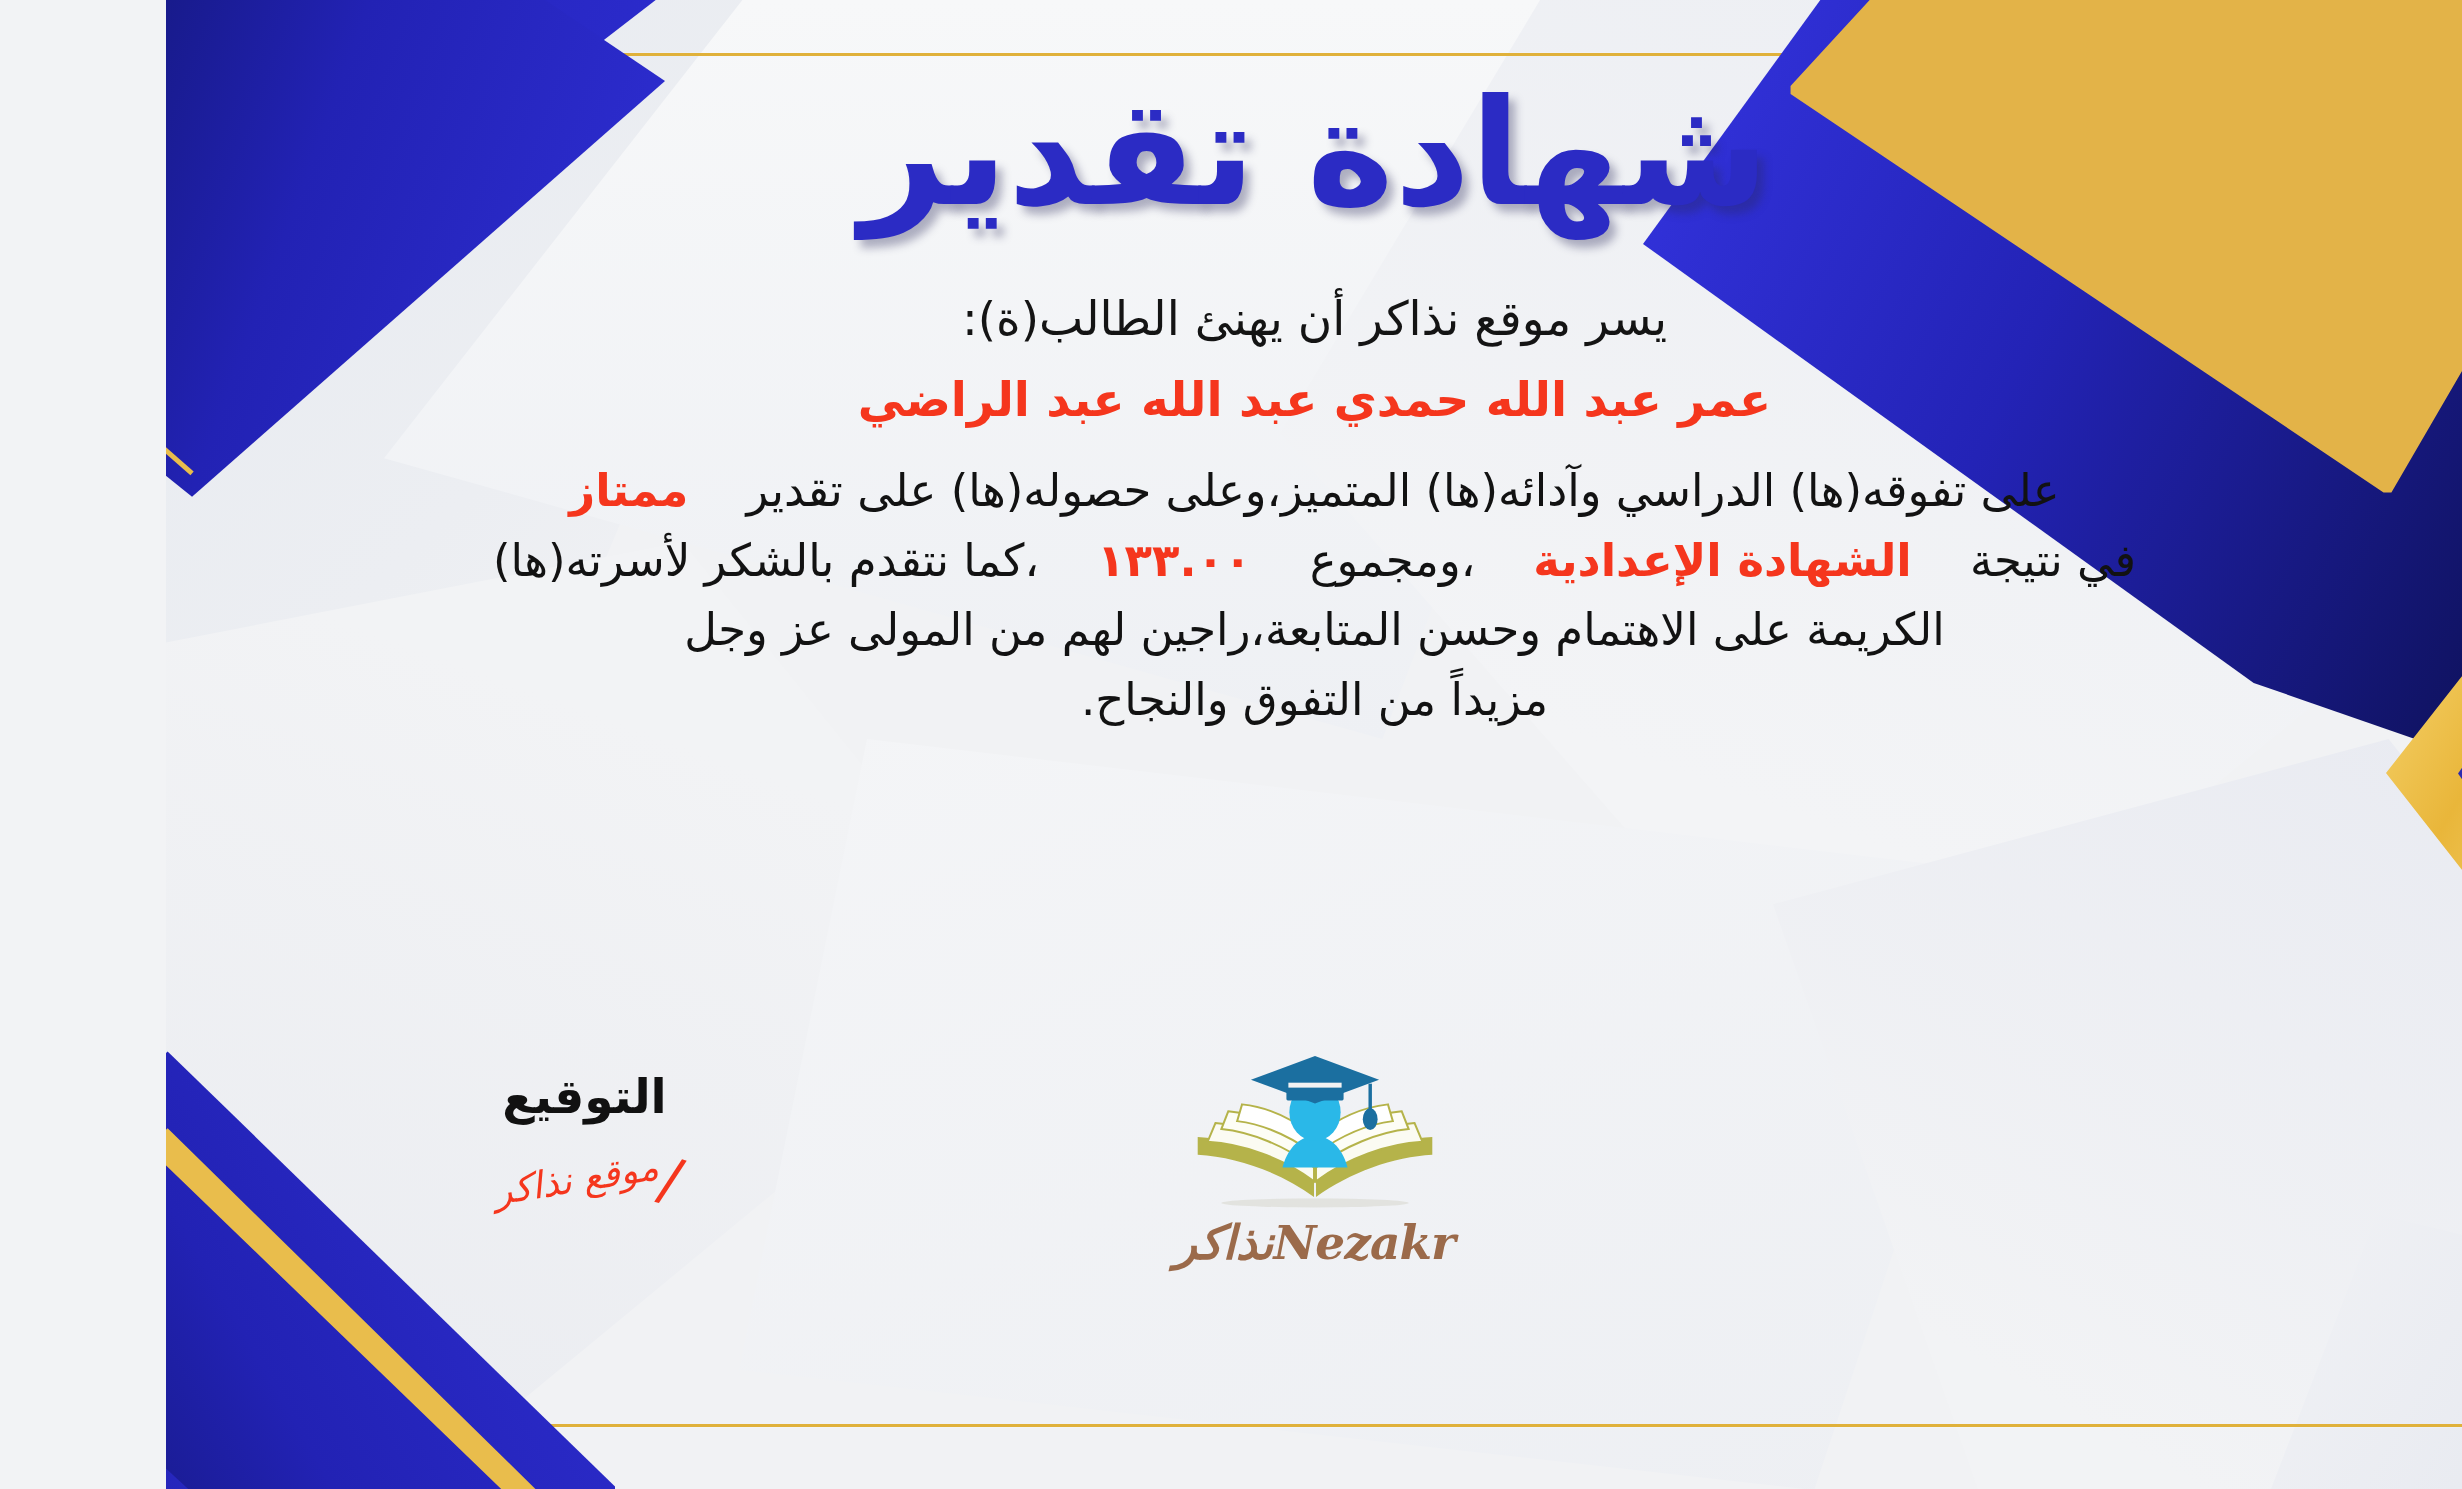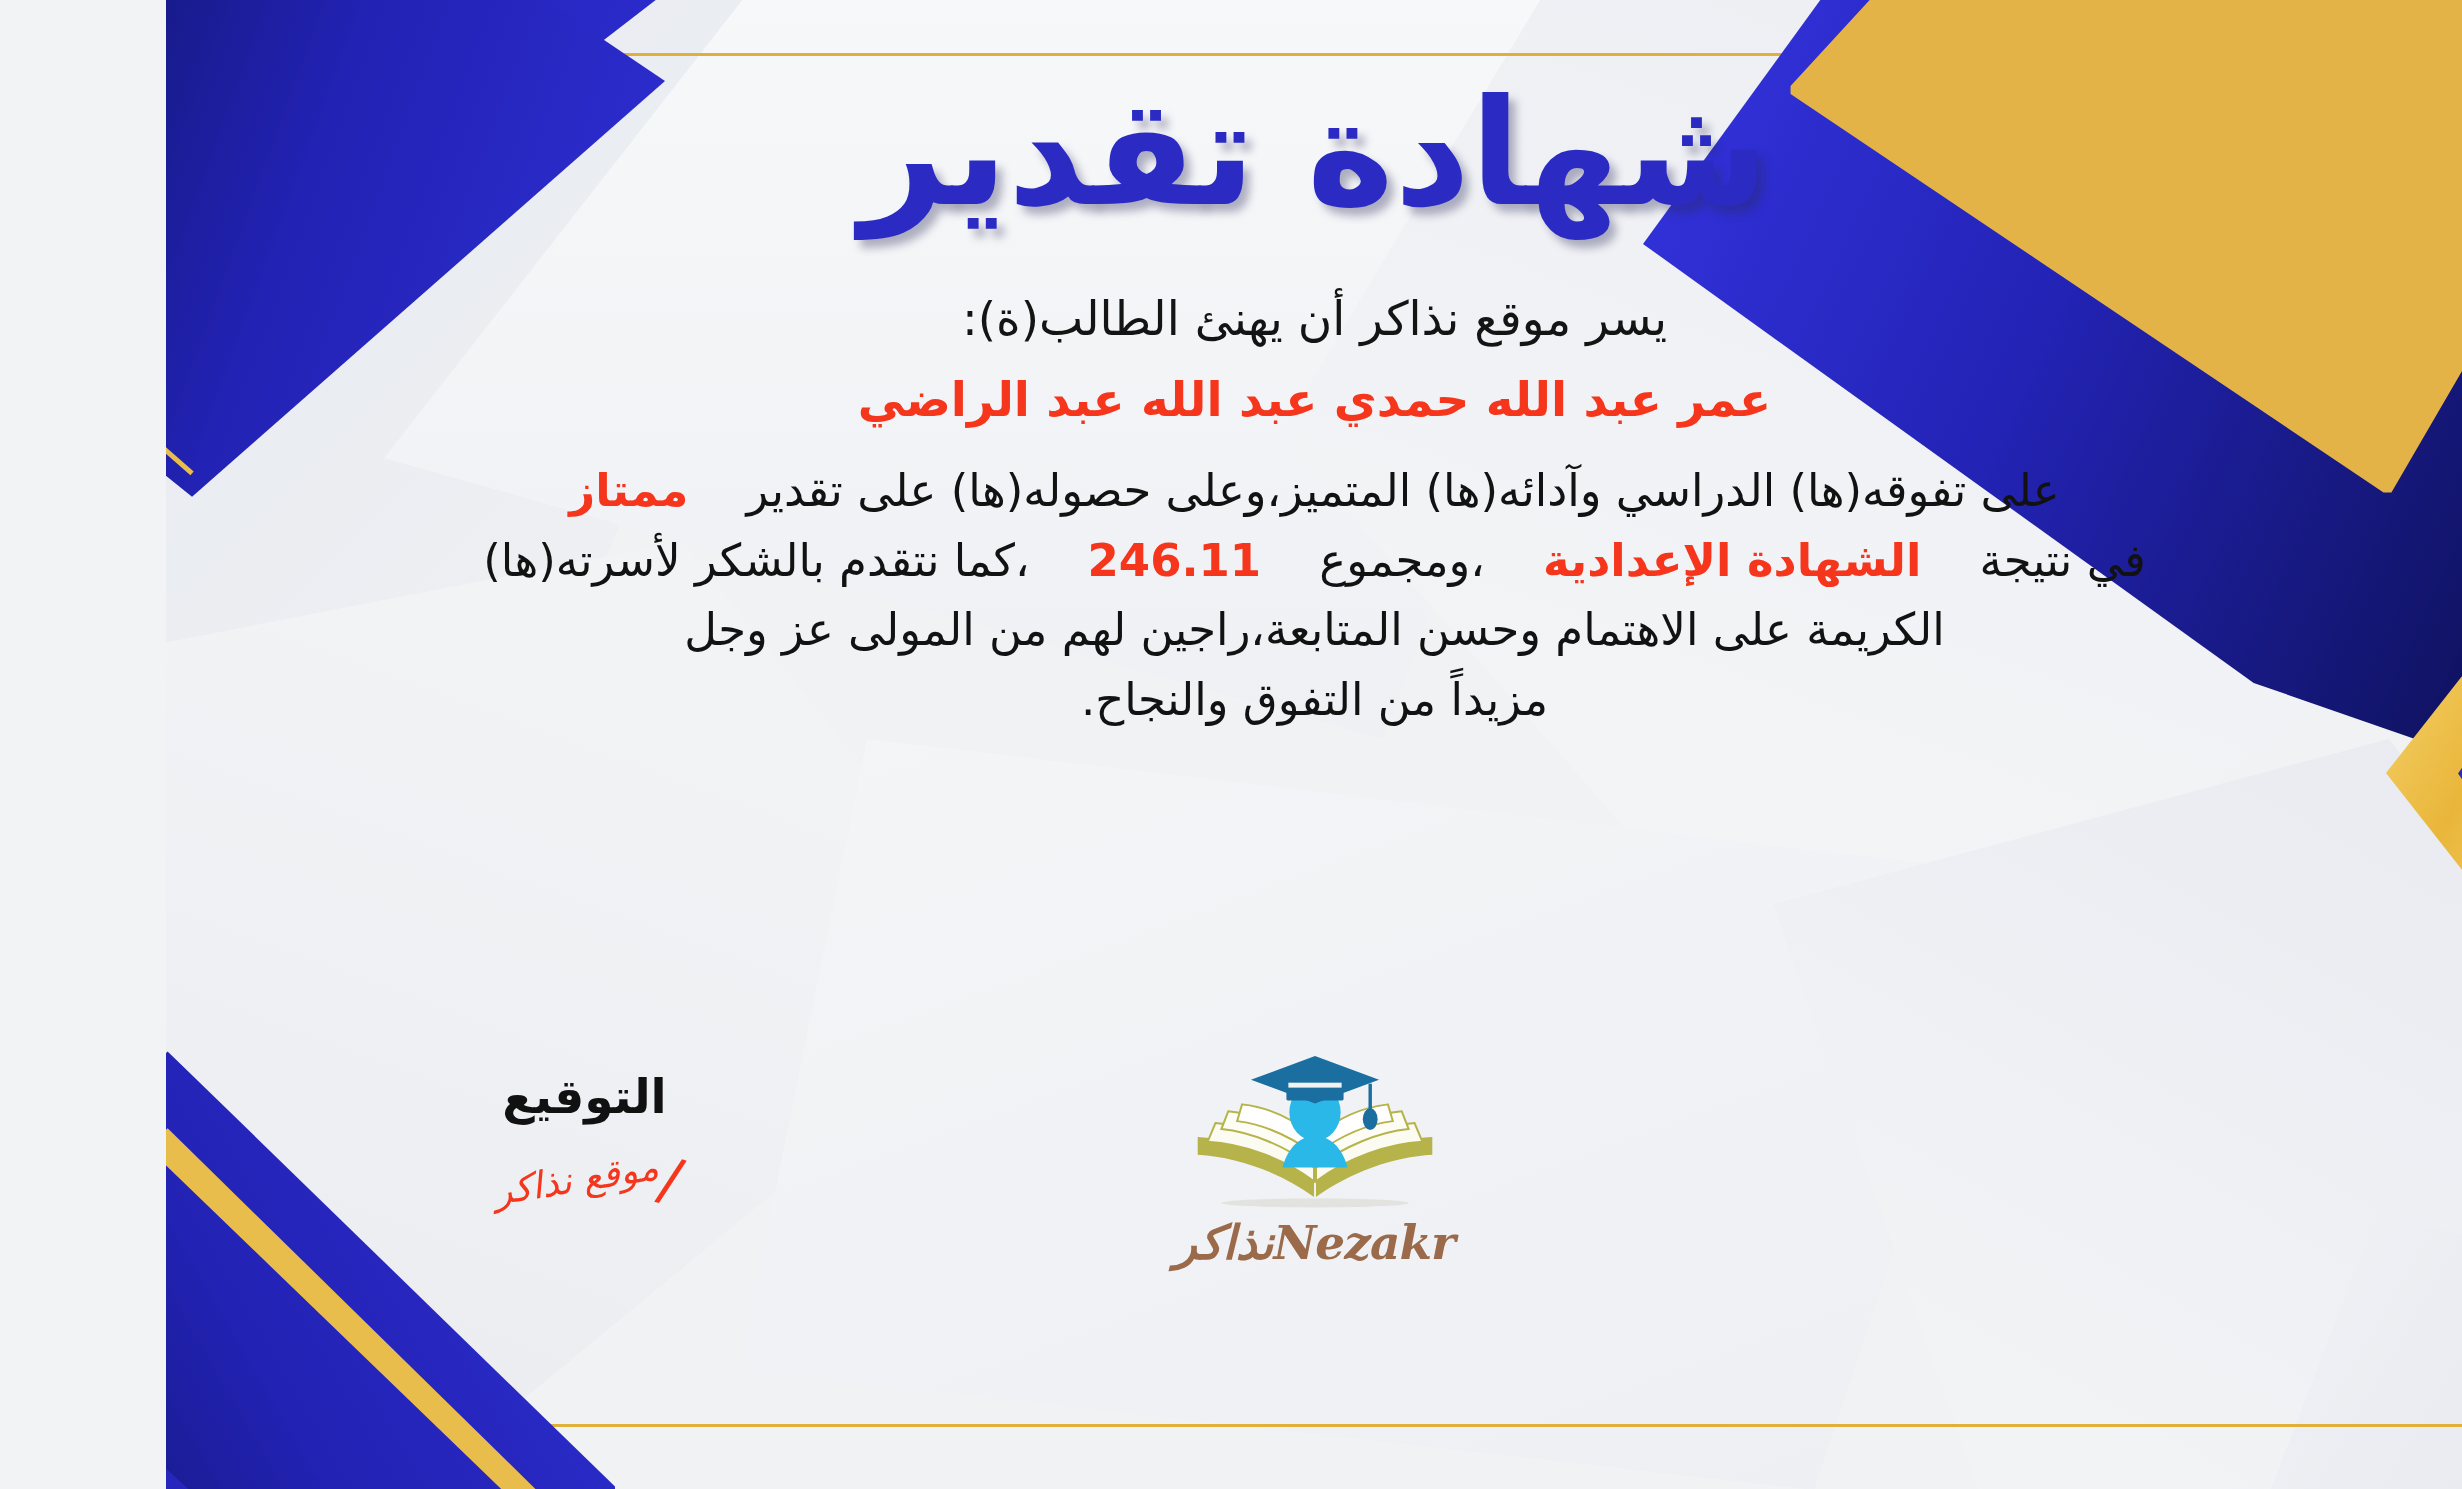--- a/index.html
+++ b/index.html
@@ -202,21 +202,21 @@
         <span>على تفوقه(ها) الدراسي وآدائه(ها) المتميز،وعلى حصوله(ها) على تقدير</span>
         <span class="sp"></span>
         <span class="hl">ممتاز</span>
         <br>
         <span>في نتيجة</span>
         <span class="sp"></span>
         <span class="hl">الشهادة الإعدادية</span>
         <span class="sp"></span>
         <span>،ومجموع</span>
         <span class="sp"></span>
-        <span class="hl">246.11</span>
+        <span class="hl">١٣٣.٠٠</span>
         <span class="sp"></span>
         <span>،كما نتقدم بالشكر لأسرته(ها)</span>
         <br>
         <span>الكريمة على الاهتمام وحسن المتابعة،راجين لهم من المولى عز وجل</span>
         <br>
         <span>مزيداً من التفوق والنجاح.</span>
       </div>
     </div>
 
     <div class="footer">

